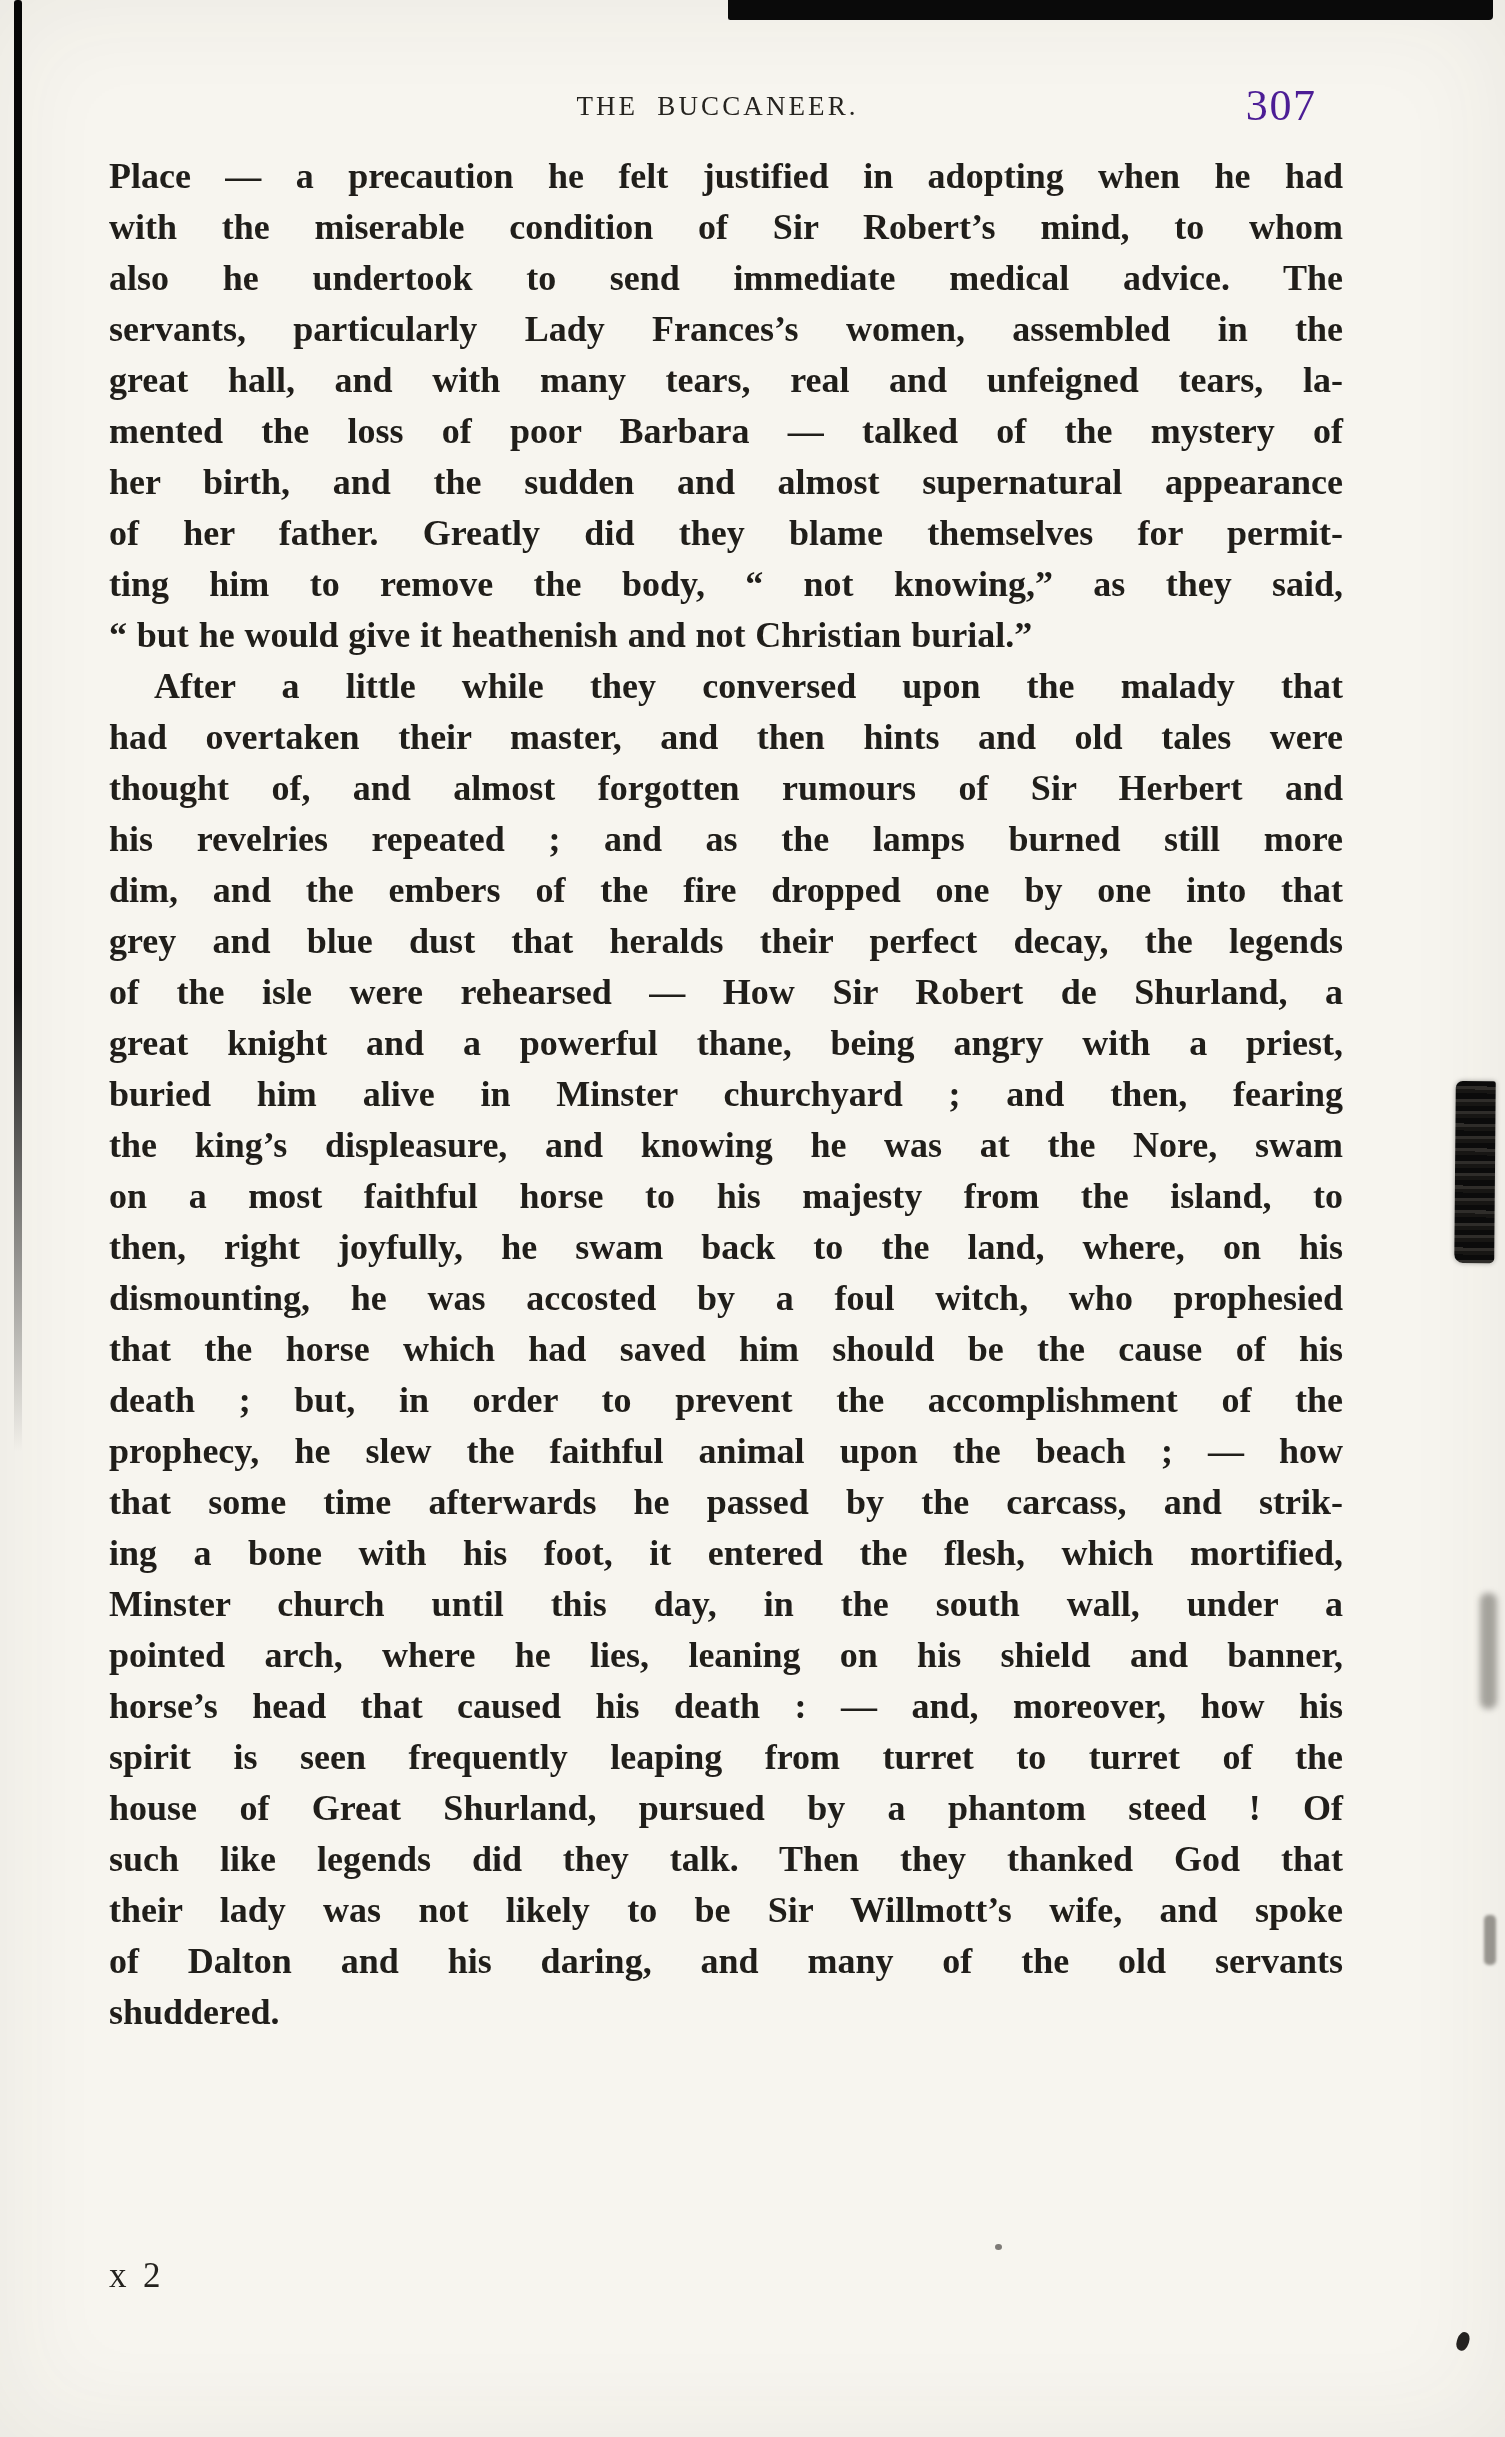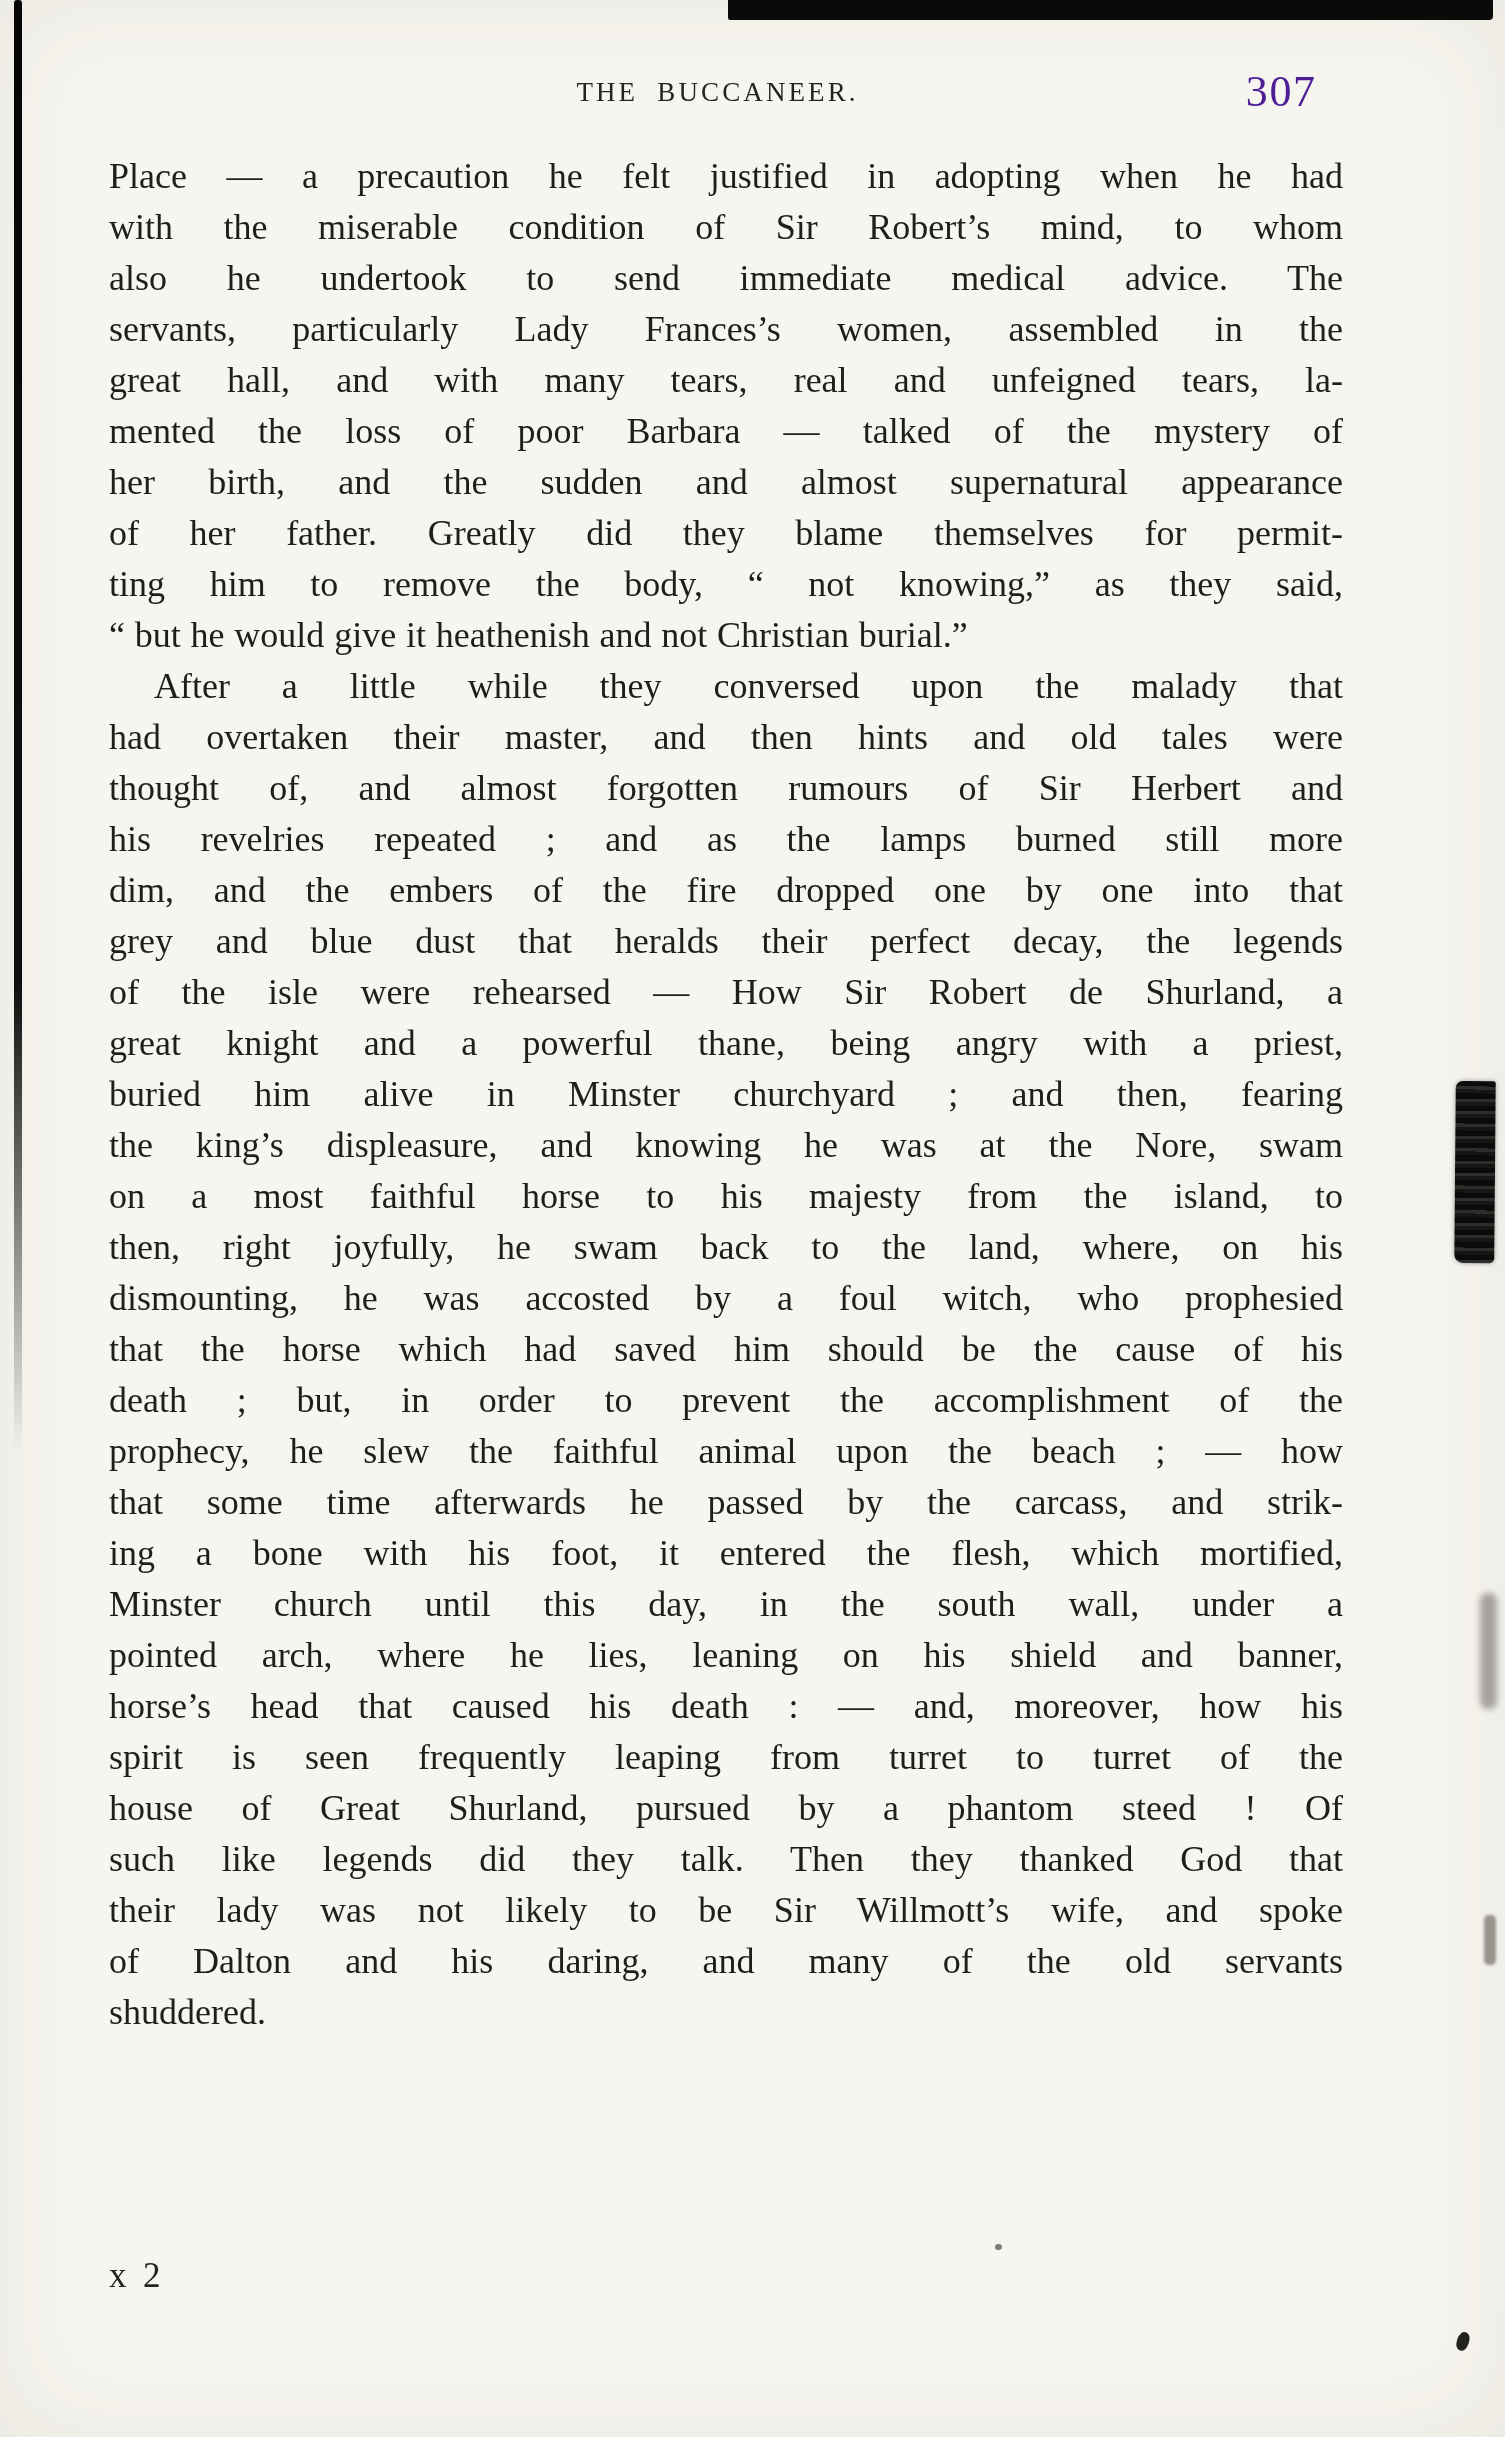--- a/index.html
+++ b/index.html
@@ -11,21 +11,21 @@
     background: #f7f5ef;
     overflow: hidden;
     font-family: "Liberation Serif", "DejaVu Serif", serif;
     color: #201e1a;
     box-shadow: inset 0 0 109px rgba(60,55,45,0.07);
   }
 
   
   .running-head {
     position: absolute;
-    top: 69px; left: 109px; width: 1234px; height: 54px;
+    top: 83px; left: 109px; width: 1234px; height: 54px;
   }
   .head-title {
     position: absolute;
     left: 50%; top: 7.8px;
     transform: translateX(-53%);
     font-size: 27px;
     letter-spacing: 3.1px;
     word-spacing: 9.3px;
     color: #262420;
   }
@@ -37,20 +37,21 @@
     color: #4c1d95;
   }
 
   
   .text-block {
     position: absolute;
     top: 151px; left: 109px; width: 1234px;
     font-size: 36px;
     line-height: 51px;
     word-spacing: 0.8px;
+    font-weight: bold;
   }
   .paragraph { margin: 0; }
   .line {
     text-align: justify;
     text-align-last: justify;
   }
   .line.last { text-align-last: left; }
   .line.first-indent { text-indent: 45px; }
 
   

